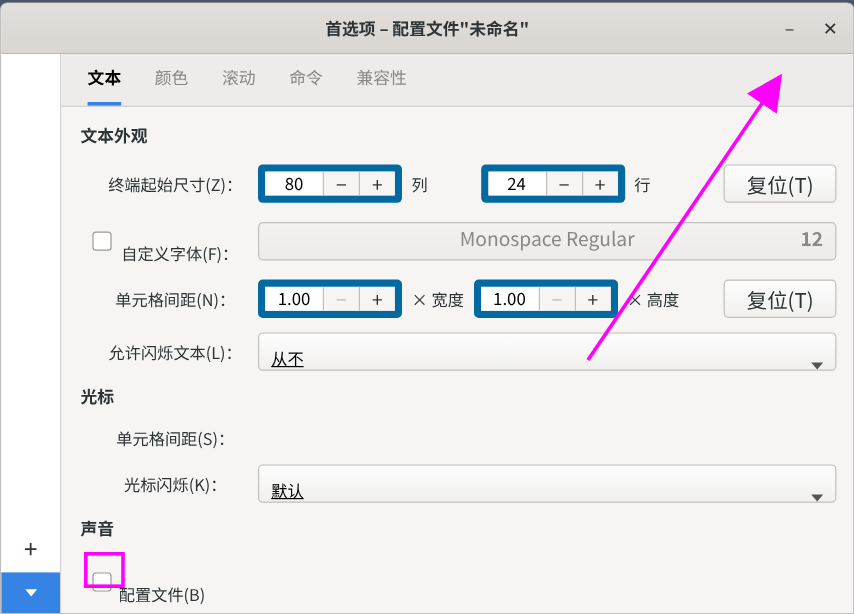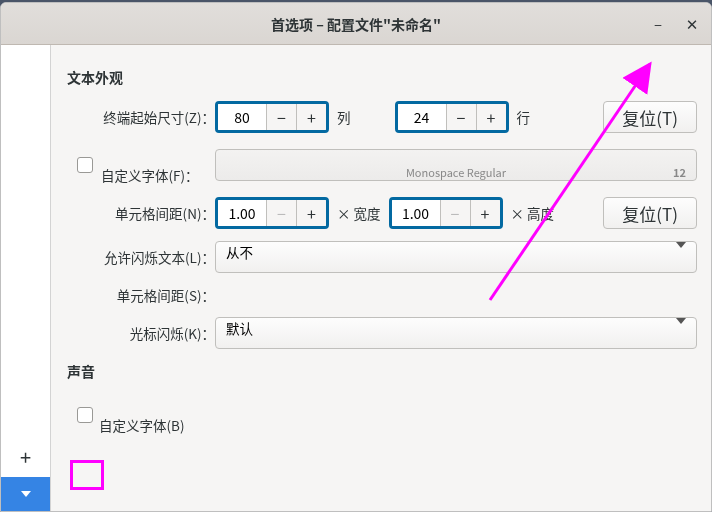--- a/index.html
+++ b/index.html
@@ -14,31 +14,31 @@
   .sidepane-top { flex: 1; display: flex; align-items: flex-end; justify-content: center; padding-bottom: 6px; }
   .plus { font-size: 20px; color: #2e3436; }
   .blue-stub { height: 34px; background: #3584e4; display: flex; align-items: center; justify-content: center; color: #fff; }
   .chev-down { width:0;height:0;border-left:5px solid transparent;border-right:5px solid transparent;border-top:6px solid #fff; }
   .mainpane { flex: 1; padding: 12px 14px 0 14px; overflow: hidden; }
   .tabs { display: flex; gap: 28px; border-bottom: 1px solid #d0cfce; padding: 0 4px; background:#eeeceb; margin:-12px -14px 14px -14px; padding:10px 22px 0 22px; }
   .tab { font-size: 14px; color: #888; padding-bottom: 10px; cursor: pointer; }
   .tab.active { color: #000; font-weight: 600; border-bottom: 3px solid #3584e4; }
   .section-title { font-size: 14px; font-weight: 700; color: #2e3436; margin: 10px 0 14px 2px; }
   .row { display: flex; align-items: center; margin-bottom: 12px; }
-  .label { width: 150px; text-align: right; font-size: 13.5px; color: #2e3436; padding-left: 12px; }
+  .label { width: 150px; text-align: center; font-size: 13.5px; color: #2e3436; padding-left: 12px; }
   .controls { flex: 1; display: flex; align-items: center; gap: 8px; }
-  .spin { display: flex; border: 3px solid #0369a1; border-radius: 4px; overflow: hidden; height: 32px; background:#fff; }
+  .spin { display: flex; border: 6px solid #0369a1; border-radius: 4px; overflow: hidden; height: 32px; background:#fff; }
   .spin input { width: 48px; border: none; text-align: center; font-size: 14px; outline: none; }
   .spin .sbtn { width: 30px; display: flex; align-items: center; justify-content: center; border-left: 1px solid #c0bfbc; font-size: 16px; color: #2e3436; cursor: pointer; background:#f6f5f4; }
   .spin .sbtn.dis { color: #bbb; }
   .unit { font-size: 13.5px; color: #2e3436; }
   .btn { height: 32px; padding: 0 18px; border: 1px solid #c0bfbc; border-radius: 4px; background: linear-gradient(#fdfdfd,#f1f0ef); font-size: 17px; color: #2e3436; cursor: pointer; display:flex;align-items:center;justify-content:center; }
-  .fontbtn { flex: 1; height: 32px; border: 1px solid #c0bfbc; border-radius: 4px; background: linear-gradient(#f3f2f1,#ecebea); display: flex; align-items: flex-end; justify-content: center; position: relative; font-size: 11px; color: #888; }
+  .fontbtn { flex: 1; height: 32px; border: 1px solid #c0bfbc; border-radius: 4px; background: linear-gradient(#f3f2f1,#ecebea); display: flex; align-items: flex-start; justify-content: center; position: relative; font-size: 16px; color: #888; }
   .fontbtn .sz { position: absolute; right: 10px; font-weight: 700; color: #888; }
-  .combo { flex: 1; height: 32px; border: 1px solid #c0bfbc; border-radius: 4px; background: linear-gradient(#fdfdfd,#f1f0ef); display: flex; align-items: flex-start; padding: 0 10px; font-size: 13.5px; position: relative; cursor: pointer; }
+  .combo { flex: 1; height: 32px; border: 1px solid #c0bfbc; border-radius: 4px; background: linear-gradient(#fdfdfd,#f1f0ef); display: flex; align-items: flex-end; padding: 0 10px; font-size: 13.5px; position: relative; cursor: pointer; text-decoration: underline; }
   .combo .caret { position: absolute; right: 10px; width:0;height:0;border-left:5px solid transparent;border-right:5px solid transparent;border-top:6px solid #555; }
   .checkbox { width: 16px; height: 16px; border: 1px solid #9a9996; border-radius: 3px; background: #fff; margin-right: 6px; display:inline-block; vertical-align:middle; }
   .chk-label { font-size: 13.5px; color: #2e3436; margin-top: 20px; }
   .highlight-box { position:absolute; border:3px solid magenta; pointer-events:none; }
   .arrow-svg { position:absolute; pointer-events:none; }
 </style>
 </head>
 <body>
 
 <div class="window">
@@ -52,20 +52,27 @@
   <div class="hsplit">
     <div class="sidepane">
       <div class="sidepane-top">
           <span class="plus">+</span>
         </div>
       <div class="blue-stub">
           <span class="chev-down"></span>
         </div>
     </div>
     <div class="mainpane">
+      <div class="tabs">
+        <div class="tab active">文本</div>
+        <div class="tab">颜色</div>
+        <div class="tab">滚动</div>
+        <div class="tab">命令</div>
+        <div class="tab">兼容性</div>
+      </div>
 
       <div class="section-title">文本外观</div>
 
       <div class="row">
         <div class="label">终端起始尺寸(Z)：</div>
         <div class="controls">
           <div class="spin">
             <input value="80" style="">
             <div class="sbtn">−</div>
             <div class="sbtn">+</div>
@@ -119,41 +126,42 @@
       <div class="row">
         <div class="label">允许闪烁文本(L)：</div>
         <div class="controls">
           <div class="combo">
             <span>从不</span>
             <span class="caret"></span>
           </div>
         </div>
       </div>
 
+      <div class="section-title">光标</div>
 
       <div class="row">
         <div class="label">单元格间距(S)：</div>
       </div>
 
       <div class="row">
         <div class="label">光标闪烁(K)：</div>
         <div class="controls">
           <div class="combo">
             <span>默认</span>
             <span class="caret"></span>
           </div>
         </div>
       </div>
 
       <div class="section-title">声音</div>
 
       <div class="row">
         <div style="padding-left:12px; display:flex; align-items:center;">
           <span class="checkbox"></span>
-          <span class="chk-label">自定义字体(B)</span>
+          <span class="chk-label">配置文件(B)</span>
         </div>
       </div>
 
     </div>
   </div>
 </div>
 
 <div class="highlight-box" style="left:70px; top:460px; width:34px; height:30px;"></div>
 
 <svg class="arrow-svg" width="712" height="512" style="left:0;top:0;">

